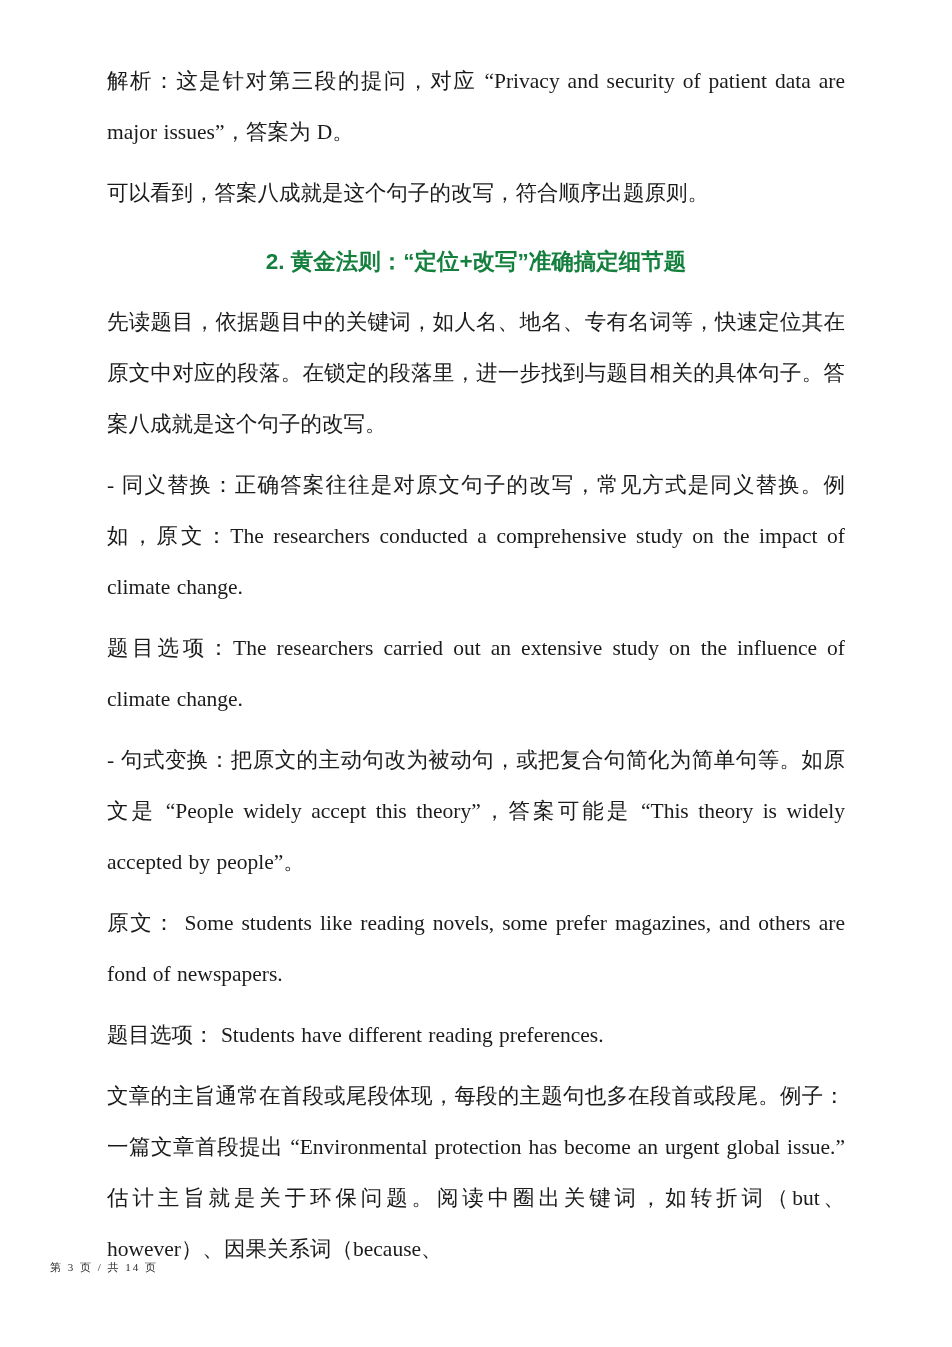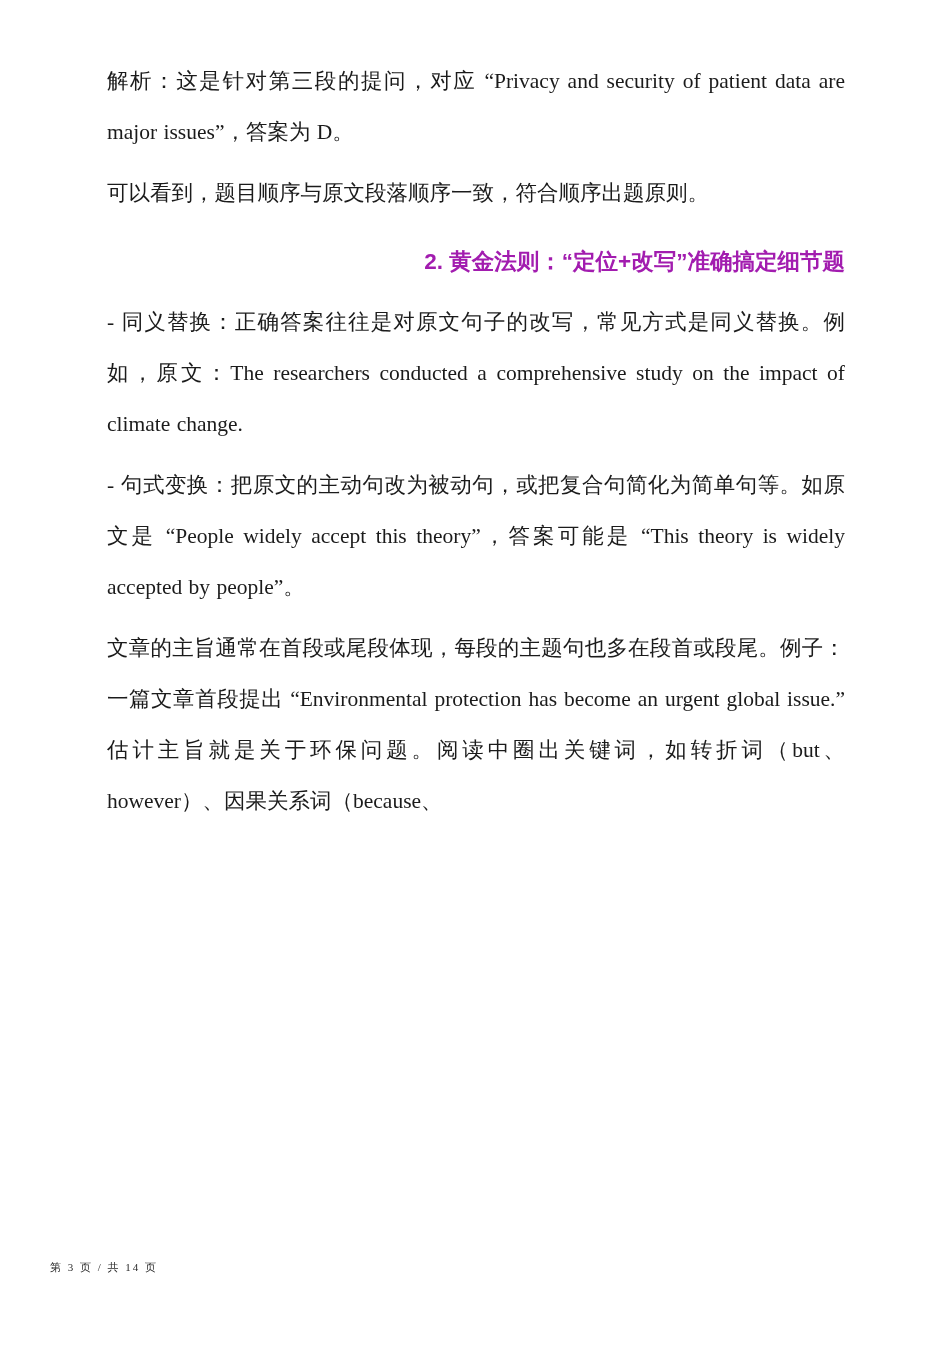--- a/index.html
+++ b/index.html
@@ -30,24 +30,24 @@
     color: #1b1b1b;
     margin-bottom: 10px;
     word-spacing: 1px;
   }
 
   .doc-heading {
     font-family: "Liberation Sans", "DejaVu Sans", sans-serif;
     font-size: 22.5px;
     font-weight: 700;
     line-height: 51px;
-    color: #a21caf;
+    color: #15803d;
     margin-top: 17px;
     margin-bottom: 10px;
-    text-align: right;
+    text-align: center;
   }
 
   .page-footer {
     position: absolute;
     left: 0;
     right: 0;
     bottom: 72px;
     text-align: left;
     font-family: "Liberation Serif", "DejaVu Serif", serif;
     font-size: 11px;
@@ -56,32 +56,36 @@
   }
 </style>
 </head>
 <body>
 
 <div class="page">
   <article class="doc-body">
 
     <p class="doc-paragraph">解析：这是针对第三段的提问，对应 “Privacy and security of patient data are major issues”，答案为 D。</p>
 
-    <p class="doc-paragraph">可以看到，题目顺序与原文段落顺序一致，符合顺序出题原则。</p>
+    <p class="doc-paragraph">可以看到，答案八成就是这个句子的改写，符合顺序出题原则。</p>
 
     <h2 class="doc-heading">2. 黄金法则：“定位+改写”准确搞定细节题</h2>
 
+    <p class="doc-paragraph">先读题目，依据题目中的关键词，如人名、地名、专有名词等，快速定位其在原文中对应的段落。在锁定的段落里，进一步找到与题目相关的具体句子。答案八成就是这个句子的改写。</p>
 
     <p class="doc-paragraph">- 同义替换：正确答案往往是对原文句子的改写，常见方式是同义替换。例如，原文：The researchers conducted a comprehensive study on the impact of climate change.</p>
 
+    <p class="doc-paragraph">题目选项：The researchers carried out an extensive study on the influence of climate change.</p>
 
     <p class="doc-paragraph">- 句式变换：把原文的主动句改为被动句，或把复合句简化为简单句等。如原文是 “People widely accept this theory”，答案可能是 “This theory is widely accepted by people”。</p>
 
 
+    <p class="doc-paragraph">原文： Some students like reading novels, some prefer magazines, and others are fond of newspapers.</p>
 
+    <p class="doc-paragraph">题目选项： Students have different reading preferences.</p>
 
 
     <p class="doc-paragraph">文章的主旨通常在首段或尾段体现，每段的主题句也多在段首或段尾。例子：一篇文章首段提出 “Environmental protection has become an urgent global issue.” 估计主旨就是关于环保问题。阅读中圈出关键词，如转折词（but、however）、因果关系词（because、</p>
 
   </article>
 
   <div class="page-footer">第 3 页 / 共 14 页</div>
 </div>
 
 </body></html>

